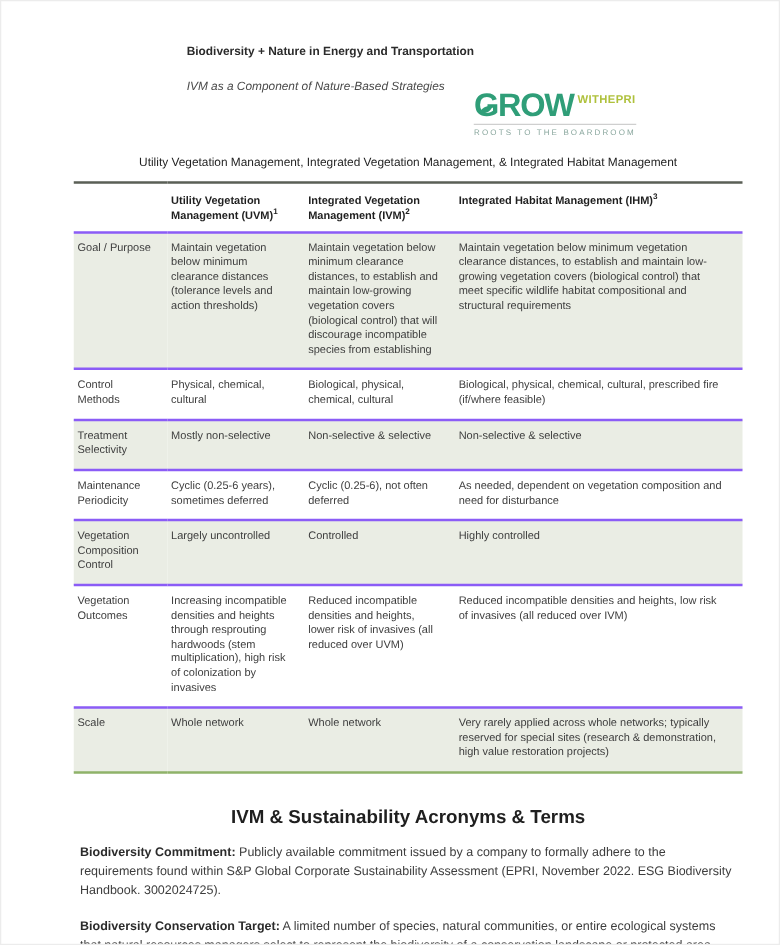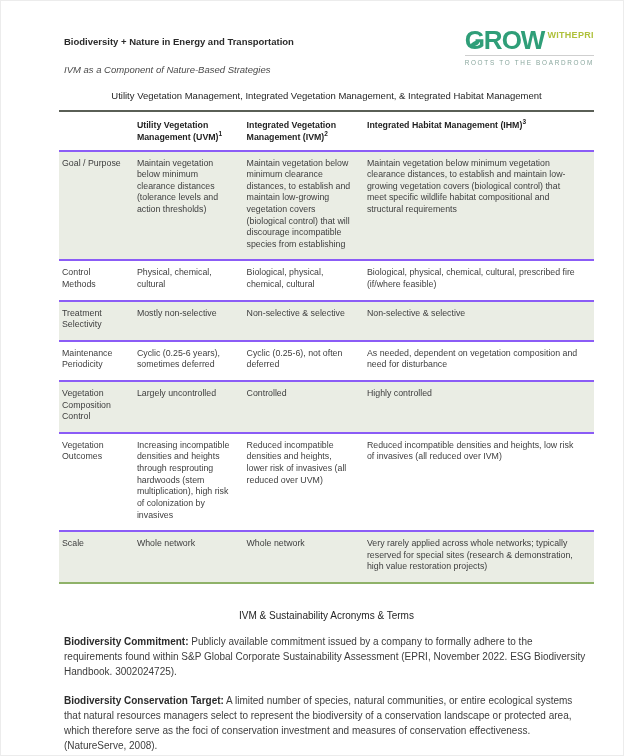--- a/index.html
+++ b/index.html
@@ -4,44 +4,44 @@
 <style>
   html,body { margin:0; padding:0; background:#ffffff; }
   .page {
     width:624px; height:756px; box-sizing:border-box;
     background:#fff; border:1px solid #ececec;
     padding:34px 29px 0 58px;
     font-family:"Liberation Sans", sans-serif;
     color:#3e3e3e; overflow:hidden; position:relative;
   }
   
-  .header { display:flex; justify-content:space-between; align-items:flex-start; padding-left:5px; }
+  .header { display:flex; justify-content:center; align-items:flex-start; padding-left:5px; }
   .doc-title { font-weight:bold; font-size:9.5px; color:#2b2b2b; line-height:1.4; }
   .doc-subtitle { font-style:italic; font-size:9.5px; color:#4a4a4a; margin-top:16px; }
   
   .logo { margin-top:-6px; flex:0 0 auto; }
-  .logo-top { display:flex; align-items:flex-start; position:relative; }
+  .logo-top { display:flex; align-items:flex-start; position:relative;margin-top:44px; }
   .logo-grow { font-size:26px; font-weight:bold; color:var(--brand-green,#2F9E78); letter-spacing:-1px; line-height:0.9; }
   .leaf { position:absolute; left:4px; top:11px; pointer-events:none; }
   .logo-wt { display:flex; flex-direction:row; font-size:9px; font-weight:bold; color:var(--brand-lime,#AFC13C); line-height:1.1; margin-left:3px; margin-top:2px; letter-spacing:0.3px; }
   .logo-tagline { font-size:6.4px; letter-spacing:1.7px; color:var(--tagline-gray-green,#8AA79E); border-top:1px solid #cfcfcf; margin-top:3px; padding-top:3px; white-space:nowrap; }
   
   .table-title { text-align:center; font-weight:normal; font-size:9.5px; color:#1f1f1f; margin-top:15px; }
   
   table { width:100%; border-collapse:collapse; table-layout:fixed; margin-top:9px;
           border-top:2px solid #5a5f56; border-bottom:2px solid var(--table-bottom-border,#8FB269); }
   col.c1 { width:14%; } col.c2 { width:20.5%; } col.c3 { width:22.5%; } col.c4 { width:43%; }
   th, td { text-align:left; vertical-align:top; font-size:8.8px; line-height:1.32; padding:6px 12px 9px 3px; }
   thead th { font-weight:bold; color:#1f1f1f; padding-top:8px; padding-bottom:6px; }
   tbody th { font-weight:normal; color:#3e3e3e; }
   tbody tr { border-top:2px solid #8b5cf6; }
   tbody tr.shade { background:var(--row-shade,#EAEDE4); }
   sup { font-size:6.5px; line-height:0; }
   
-  .terms-heading { text-align:center; font-weight:normal; font-size:10px; color:#1f1f1f; margin-top:26px; }
+  .terms-heading { text-align:center; font-weight:bold; font-size:15px; color:#1f1f1f; margin-top:26px; }
   .term-para { font-size:10px; line-height:1.52; margin:13px 4px 0 5px; color:#3d3d3d; }
   .term-para strong { color:#2b2b2b; }
 </style>
 </head>
 <body>
 
 <div class="page">
 
   <div class="header">
     <div>

